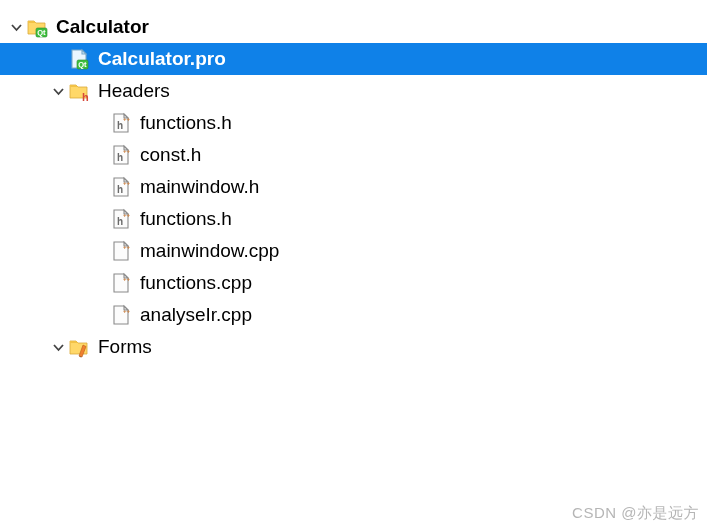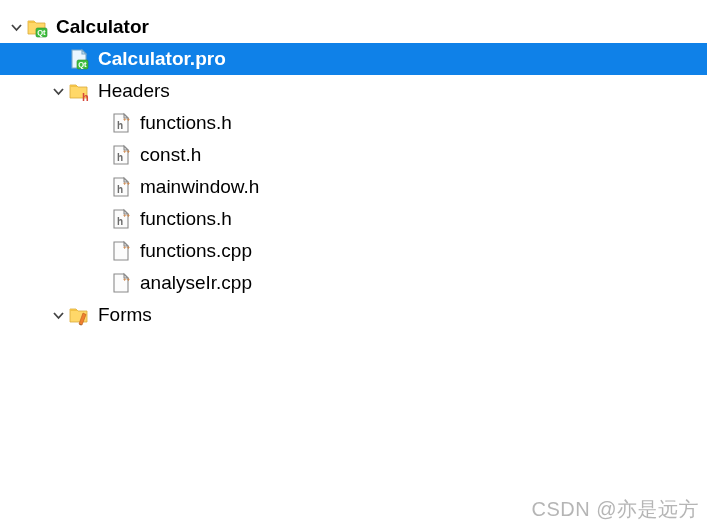--- a/index.html
+++ b/index.html
@@ -44,21 +44,21 @@
       display: inline-flex;
       align-items: center;
       justify-content: center;
       flex-shrink: 0;
     }
     .label { padding-left: 2px; }
     .watermark {
       position: absolute;
       right: 8px;
       bottom: 6px;
-      font-size: 20px;
+      font-size: 15px;
       color: rgba(120,120,120,0.55);
       letter-spacing: 0.5px;
     }
   </style>
 </head>
 <body>
 
 <svg width="0" height="0" style="position:absolute">
   <defs>
 
@@ -205,20 +205,30 @@
   </div>
 
   <div class="row">
     <span class="indent" style="width:92px"></span>
       <span class="spacer"></span>
     <span class="icon">
         <svg viewBox="0 0 22 22">
           <use href="#svg-cpp-file"></use>
         </svg>
       </span>
+    <span class="label">mainwindow.cpp</span>
+  </div>
+  <div class="row">
+    <span class="indent" style="width:92px"></span>
+      <span class="spacer"></span>
+    <span class="icon">
+        <svg viewBox="0 0 22 22">
+          <use href="#svg-cpp-file"></use>
+        </svg>
+      </span>
     <span class="label">functions.cpp</span>
   </div>
   <div class="row">
     <span class="indent" style="width:92px"></span>
       <span class="spacer"></span>
     <span class="icon">
         <svg viewBox="0 0 22 22">
           <use href="#svg-cpp-file"></use>
         </svg>
       </span>

